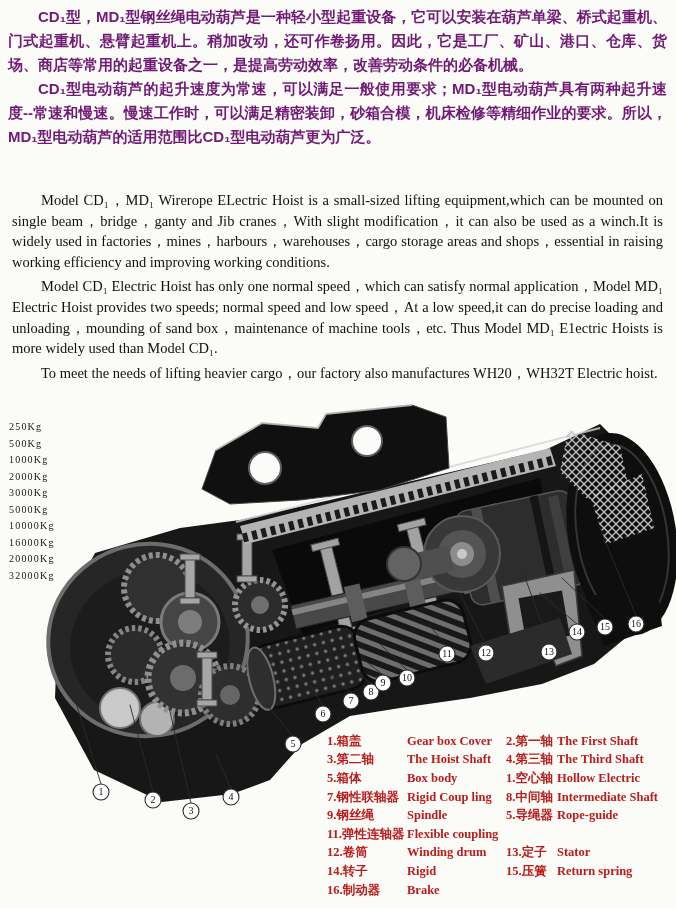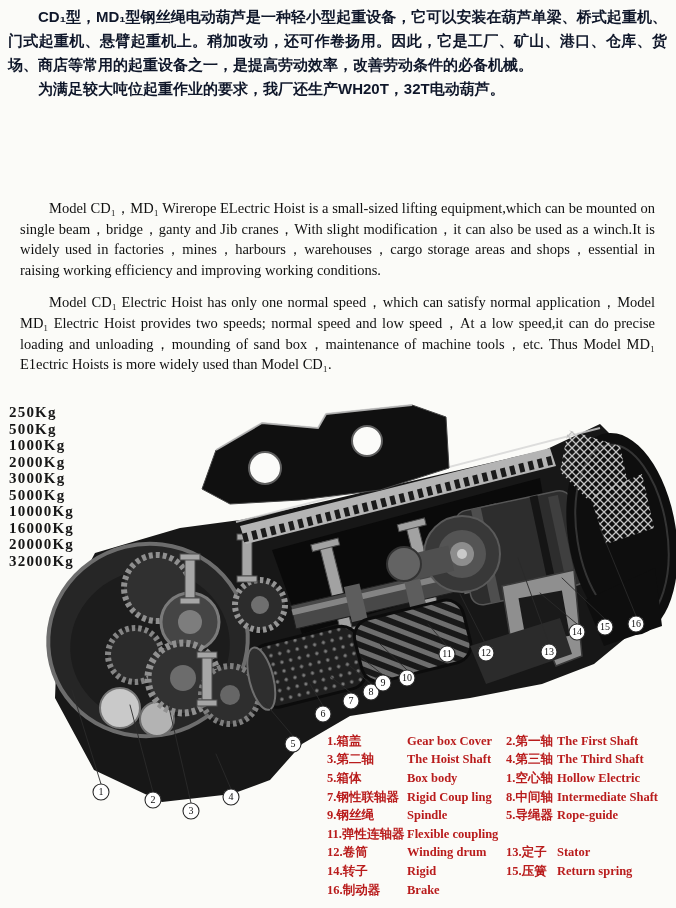--- a/index.html
+++ b/index.html
@@ -1,49 +1,50 @@
 <!DOCTYPE html>
 <html><head>
 <meta charset="utf-8">
 <style>
   html,body{margin:0;padding:0;background:#e8e8e4;}
   .page{position:relative;width:676px;height:908px;background:#fbfbf8;overflow:hidden;
         font-family:"Liberation Serif",serif;color:#141414;}
   .cn{position:absolute;left:8px;right:9px;top:5px;
       font-family:"Liberation Sans",sans-serif;font-weight:700;
-      font-size:15px;line-height:24px;text-align:justify;color:#0f172a;}
+      font-size:15px;line-height:24px;text-align:justify;color:#701a75;}
   .cn p{margin:0;text-indent:2em;}
   .en{position:absolute;left:8px;right:9px;top:186px;
       font-family:"Liberation Serif",serif;font-weight:500;
       font-size:14.5px;line-height:20.6px;text-align:justify;color:#101010;}
-  .en p{margin:12px;text-indent:2em;}
-  .caps{position:absolute;left:9px;top:404px;
-        font-family:"Liberation Serif",serif;font-weight:700;
-        font-size:15px;line-height:16.55px;letter-spacing:1.2px;color:#161616;}
+  .en p{margin:4px;text-indent:2em;}
+  .caps{position:absolute;left:9px;top:419px;
+        font-family:"Liberation Serif",serif;font-weight:400;
+        font-size:10px;line-height:16.55px;letter-spacing:1.2px;color:#161616;}
   .fig{position:absolute;left:0;top:388px;width:676px;height:445px;}
   .legend{position:absolute;left:327px;top:732px;display:grid;
           grid-template-columns:80px 99px 51px auto;grid-auto-rows:18.6px;
           font-family:"Liberation Serif",serif;font-weight:700;font-size:12.5px;
           color:#b91c1c;white-space:nowrap;align-items:center;}
   .legend span{display:block;}
   .callout-num{font-family:"Liberation Serif",serif;font-size:10px;fill:#111;}
 </style>
 </head>
 <body>
 
 <div class="page">
 
   <section class="cn">
     <p>CD₁型，MD₁型钢丝绳电动葫芦是一种轻小型起重设备，它可以安装在葫芦单梁、桥式起重机、门式起重机、悬臂起重机上。稍加改动，还可作卷扬用。因此，它是工厂、矿山、港口、仓库、货场、商店等常用的起重设备之一，是提高劳动效率，改善劳动条件的必备机械。</p>
-    <p>为满足较大吨位起重作业的要求，我厂还生产WH20T，32T电动葫芦。</p>
+    <p>CD₁型电动葫芦的起升速度为常速，可以满足一般使用要求；MD₁型电动葫芦具有两种起升速度--常速和慢速。慢速工作时，可以满足精密装卸，砂箱合模，机床检修等精细作业的要求。所以，MD₁型电动葫芦的适用范围比CD₁型电动葫芦更为广泛。</p>
   </section>
 
   <section class="en">
     <p>Model CD₁，MD₁ Wirerope ELectric Hoist is a small-sized lifting equipment,which can be mounted on single beam，bridge，ganty and Jib cranes，With slight modification，it can also be used as a winch.It is widely used in factories，mines，harbours，warehouses，cargo storage areas and shops，essential in raising working efficiency and improving working conditions.</p>
     <p>Model CD₁ Electric Hoist has only one normal speed，which can satisfy normal application，Model MD₁ Electric Hoist provides two speeds; normal speed and low speed，At a low speed,it can do precise loading and unloading，mounding of sand box，maintenance of machine tools，etc.  Thus Model MD₁ E1ectric Hoists is more widely used than Model CD₁.</p>
+    <p>To meet the needs of lifting heavier cargo，our factory also manufactures WH20，WH32T Electric hoist.</p>
   </section>
 
   <div class="caps">
     <div>250Kg</div>
     <div>500Kg</div>
     <div>1000Kg</div>
     <div>2000Kg</div>
     <div>3000Kg</div>
     <div>5000Kg</div>
     <div>10000Kg</div>

